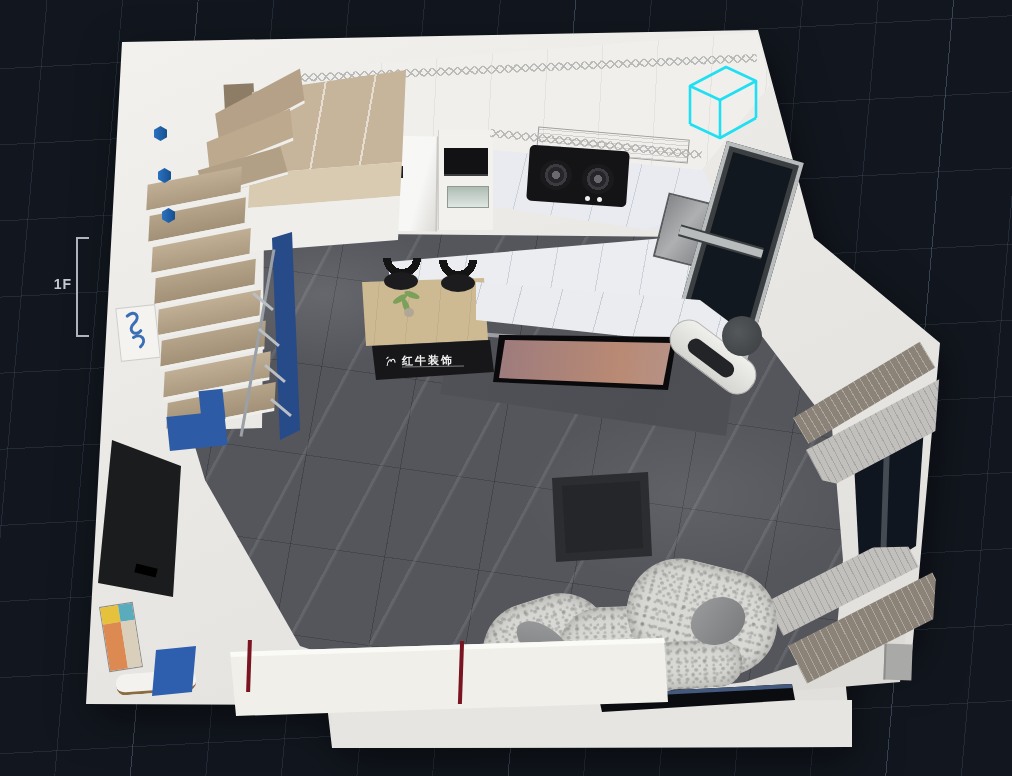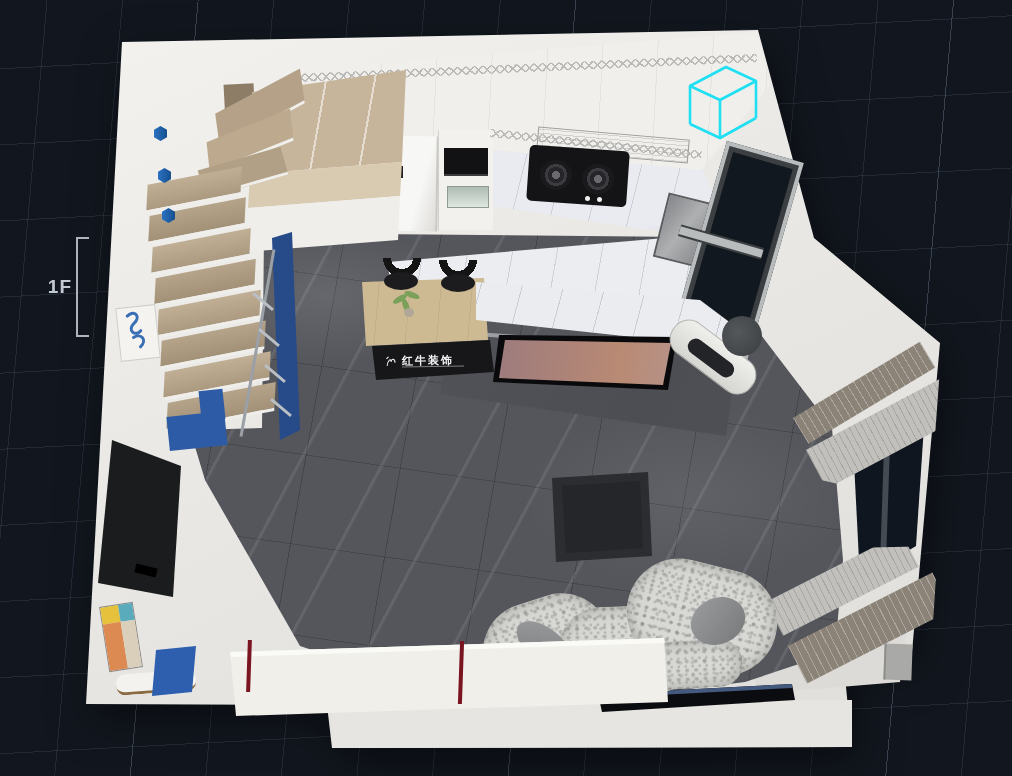--- a/index.html
+++ b/index.html
@@ -176,21 +176,21 @@
   #sideboard{clip-path:polygon(230px 652px,664px 638px,668px 702px,236px 716px);background:#f0efe9;}
   #sideboard-top{clip-path:polygon(230px 652px,664px 638px,665px 643px,231px 657px);background:#fafaf6;}
   .redline{position:absolute;width:4px;background:#7a1420;}
   #redline-1{left:247px;top:640px;height:52px;transform:rotate(2deg);}
   #redline-2{left:459px;top:641px;height:63px;transform:rotate(2deg);}
   #gray-box{left:884px;top:644px;width:26px;height:36px;background:#a9a9a7;transform:rotate(2deg);border-left:2px solid #8e8e8c;}
   #wall-art-blue{left:118px;top:306px;width:38px;height:52px;transform:rotate(-6deg);background:#f4f3f0;border:1px solid #cfcecb;}
 
   
   #floor-label{left:46px;top:276px;width:26px;text-align:right;
-    font-size:19px;font-weight:bold;color:#c3c9d2;letter-spacing:1px;}
+    font-size:14px;font-weight:bold;color:#c3c9d2;letter-spacing:1px;}
   #bracket-v{left:76px;top:237px;width:2px;height:100px;background:#aeb4bc;}
   #bracket-t{left:76px;top:237px;width:13px;height:2px;background:#aeb4bc;}
   #bracket-b{left:76px;top:335px;width:13px;height:2px;background:#aeb4bc;}
 </style>
 </head>
 <body>
 
 <div id="canvas">
   <div id="grid"></div>
 

